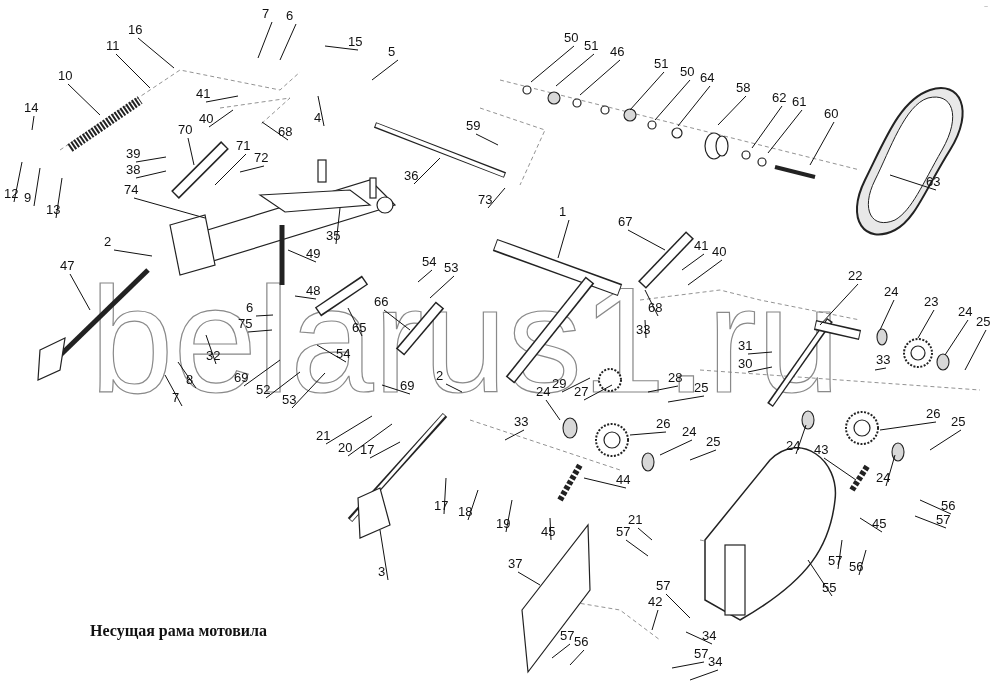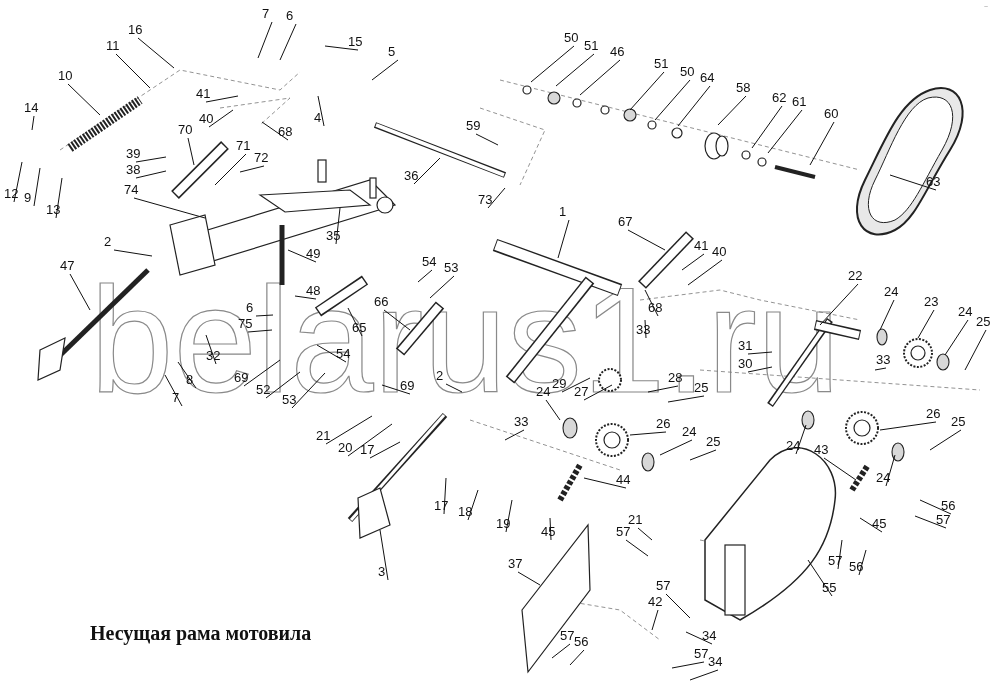--- a/index.html
+++ b/index.html
@@ -4,21 +4,21 @@
 <style>
   html,body{margin:0;padding:0;background:#ffffff;}
   body{width:1000px;height:697px;position:relative;overflow:hidden;font-family:"Liberation Sans",sans-serif;color:#111;}
   #diagram{position:absolute;left:0;top:0;width:1000px;height:697px;}
   .callout{font-family:"Liberation Sans",sans-serif;font-size:13px;fill:#111;}
   .lead{stroke:#111;stroke-width:1;}
   .part{fill:#fff;stroke:#222;stroke-width:1.2;}
   .partd{fill:#d8d8d8;stroke:#222;stroke-width:1.1;}
   .dash{stroke:#777;stroke-width:0.8;stroke-dasharray:4 3;fill:none;}
   .wm{fill:none;stroke:#8a8a8a;stroke-width:1.2;font-family:"Liberation Sans",sans-serif;font-size:150px;}
-  #caption{position:absolute;left:90px;top:622px;font-family:"Liberation Serif",serif;font-weight:bold;font-size:20px;color:#111;}
+  #caption{position:absolute;left:90px;top:622px;font-family:"Liberation Serif",serif;font-weight:bold;font-size:16px;color:#111;}
   #corner-mark{position:absolute;right:12px;top:3px;font-size:7px;color:#999;}
 </style>
 </head>
 <body>
 
 <svg id="diagram" viewBox="0 0 1000 697" xmlns="http://www.w3.org/2000/svg">
 
   <text class="wm" x="90" y="392">belarus1.ru</text>
 
   <g>

